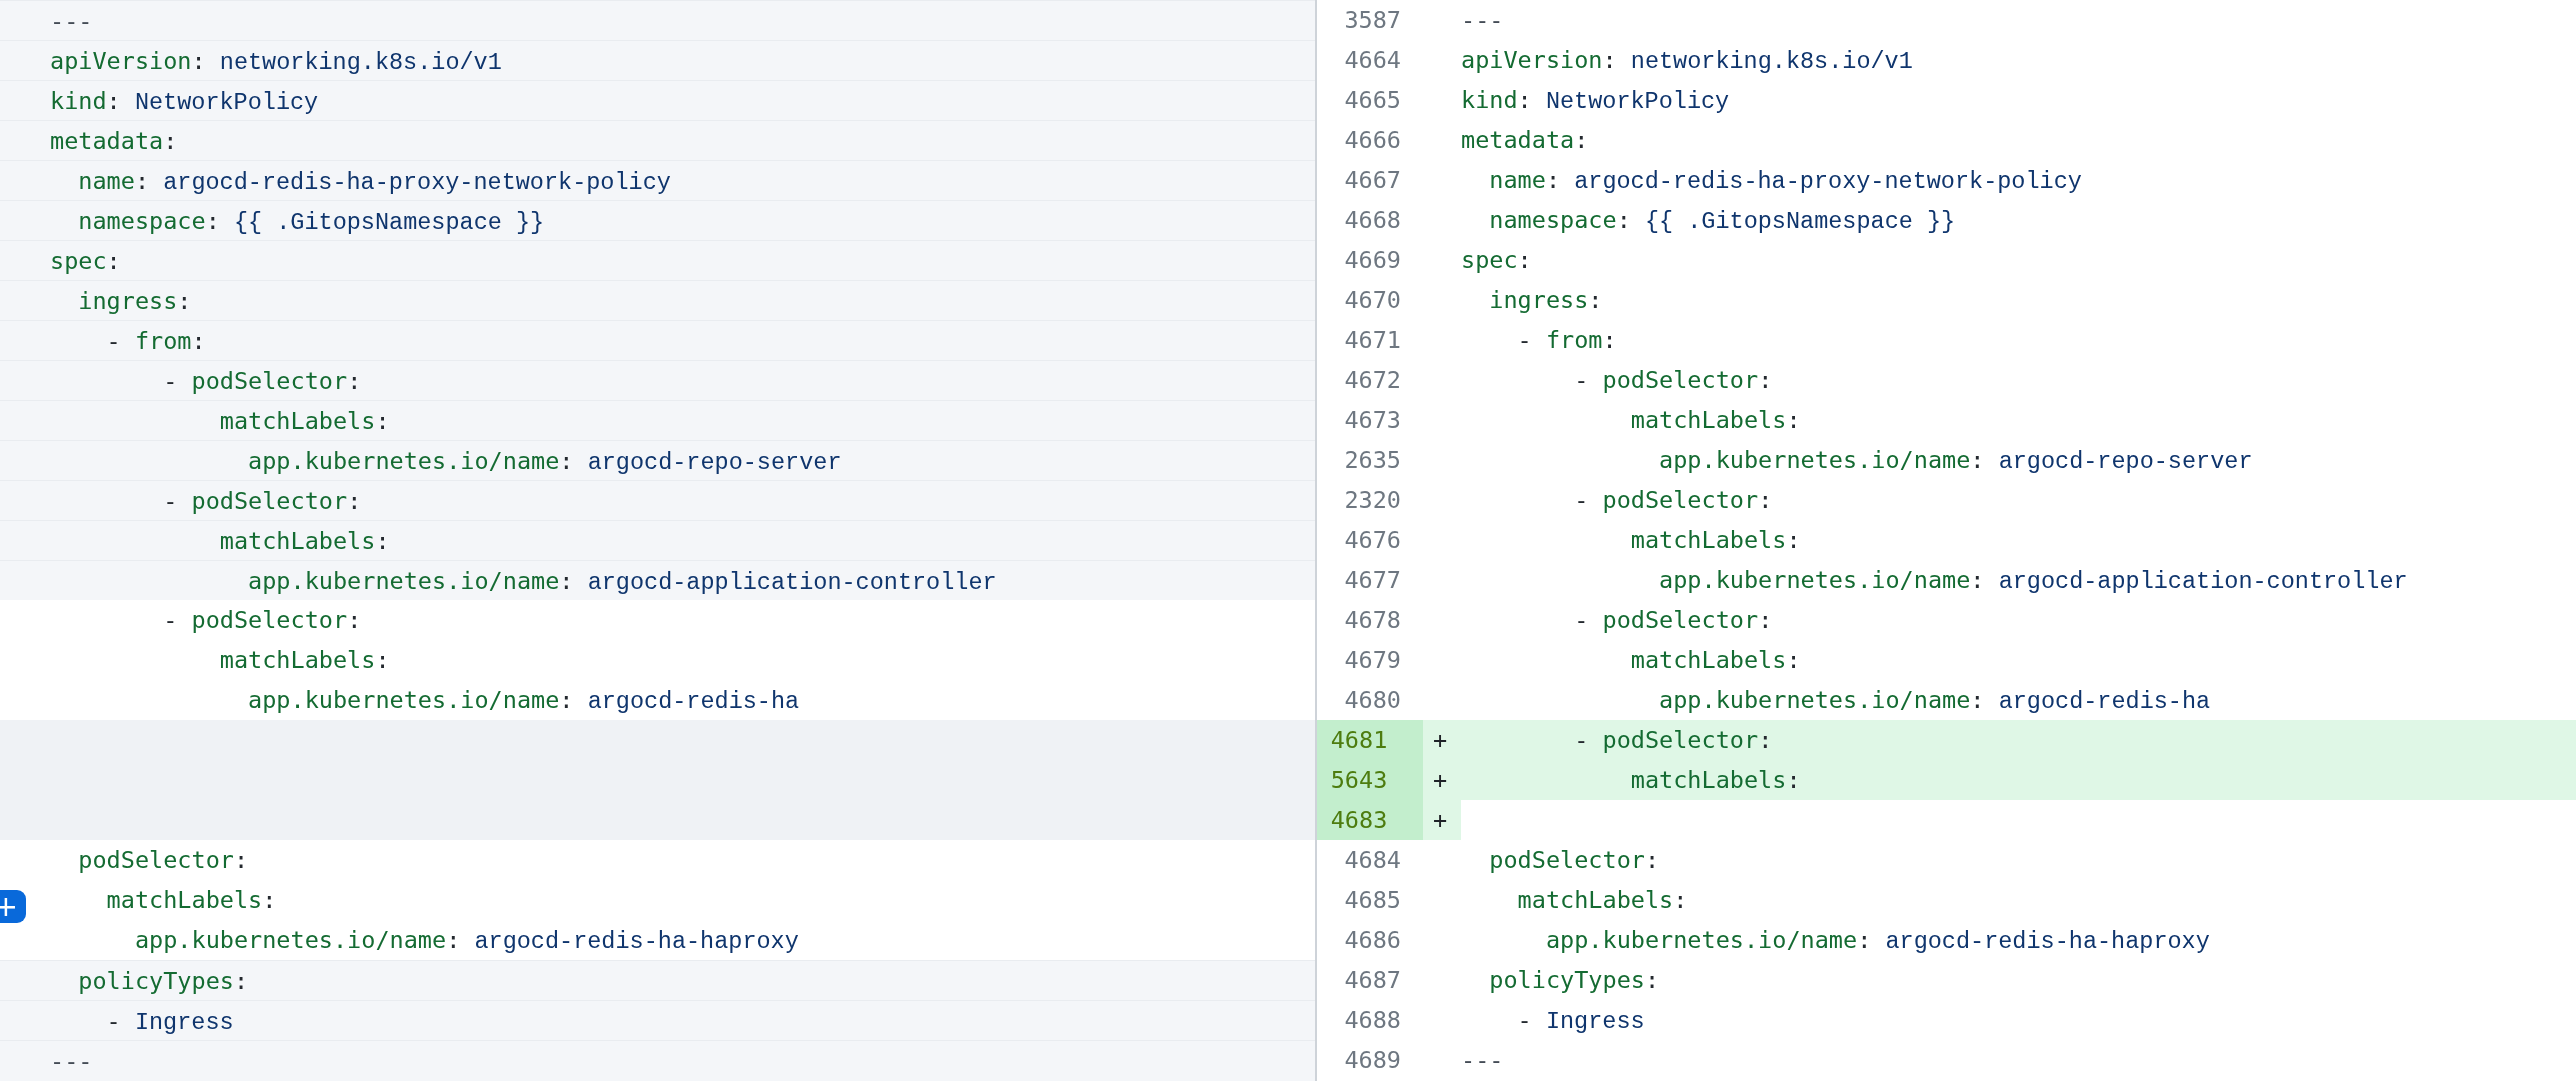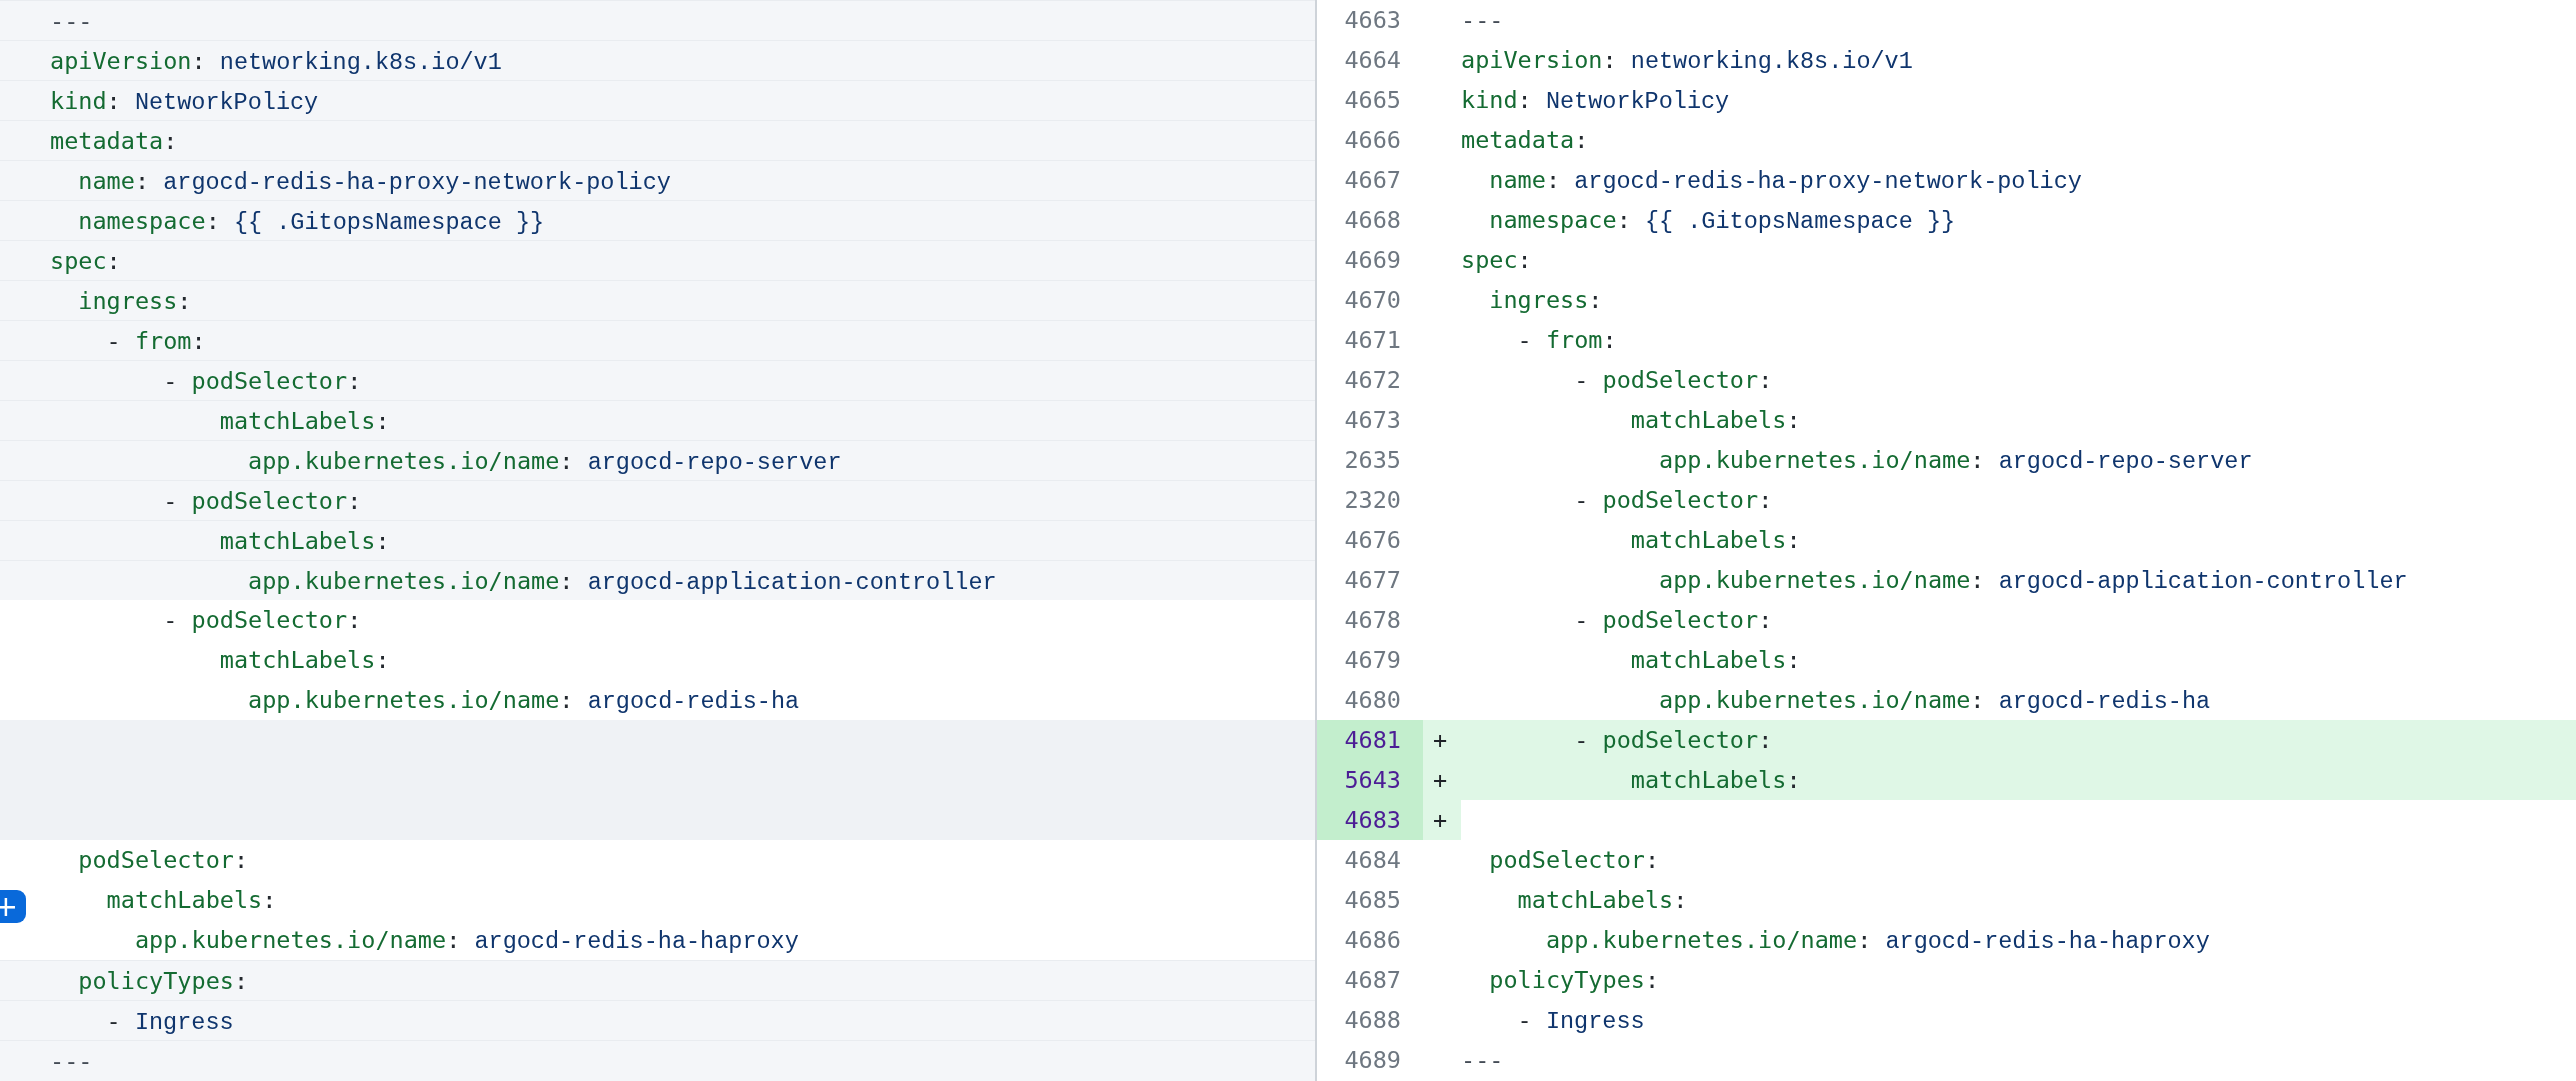--- a/index.html
+++ b/index.html
@@ -38,21 +38,21 @@
     width:38px;
     padding-left:10px;
     color:#1f2328;
     background:#ffffff;
   }
   .new-code{
     flex:1;
     white-space:pre;
     background:#ffffff;
   }
-  .row-added .num-cell{background:#c3eecd;color:#4c1d95;}
+  .row-added .num-cell{background:#c3eecd;color:#4d7c0f;text-align:center;}
   .row-added .marker-cell,.row-added .new-code{background:#dff7e6;}
   .tok-key{color:#146b32;margin-top:16px;}
   .tok-str{color:#0f356d;font-family:Liberation Mono, monospace;}
   .tok-plain{color:#24292f;}
   .tok-meta{color:#444c56;}
   .add-comment-btn{
     position:absolute;
     left:-14px;top:890px;
     width:40px;height:33px;
     background:#0969da;
@@ -66,21 +66,21 @@
   }
 </style>
 </head>
 <body>
 
 <div class="diff-root">
   <div class="diff-table" id="diff-table">
       <div class="diff-row">
         <div class="cell old-code bg-muted"><span class="tok-meta">---</span></div>
         <div class="pane-divider"></div>
-        <div class="cell num-cell">4663</div>
+        <div class="cell num-cell">3587</div>
         <div class="cell marker-cell"></div>
         <div class="cell new-code"><span class="tok-meta">---</span></div>
       </div>
       <div class="diff-row">
         <div class="cell old-code bg-muted"><span class="tok-key">apiVersion</span><span class="tok-plain">: </span><span class="tok-str">networking.k8s.io/v1</span></div>
         <div class="pane-divider"></div>
         <div class="cell num-cell">4664</div>
         <div class="cell marker-cell"></div>
         <div class="cell new-code"><span class="tok-key">apiVersion</span><span class="tok-plain">: </span><span class="tok-str">networking.k8s.io/v1</span></div>
       </div>

